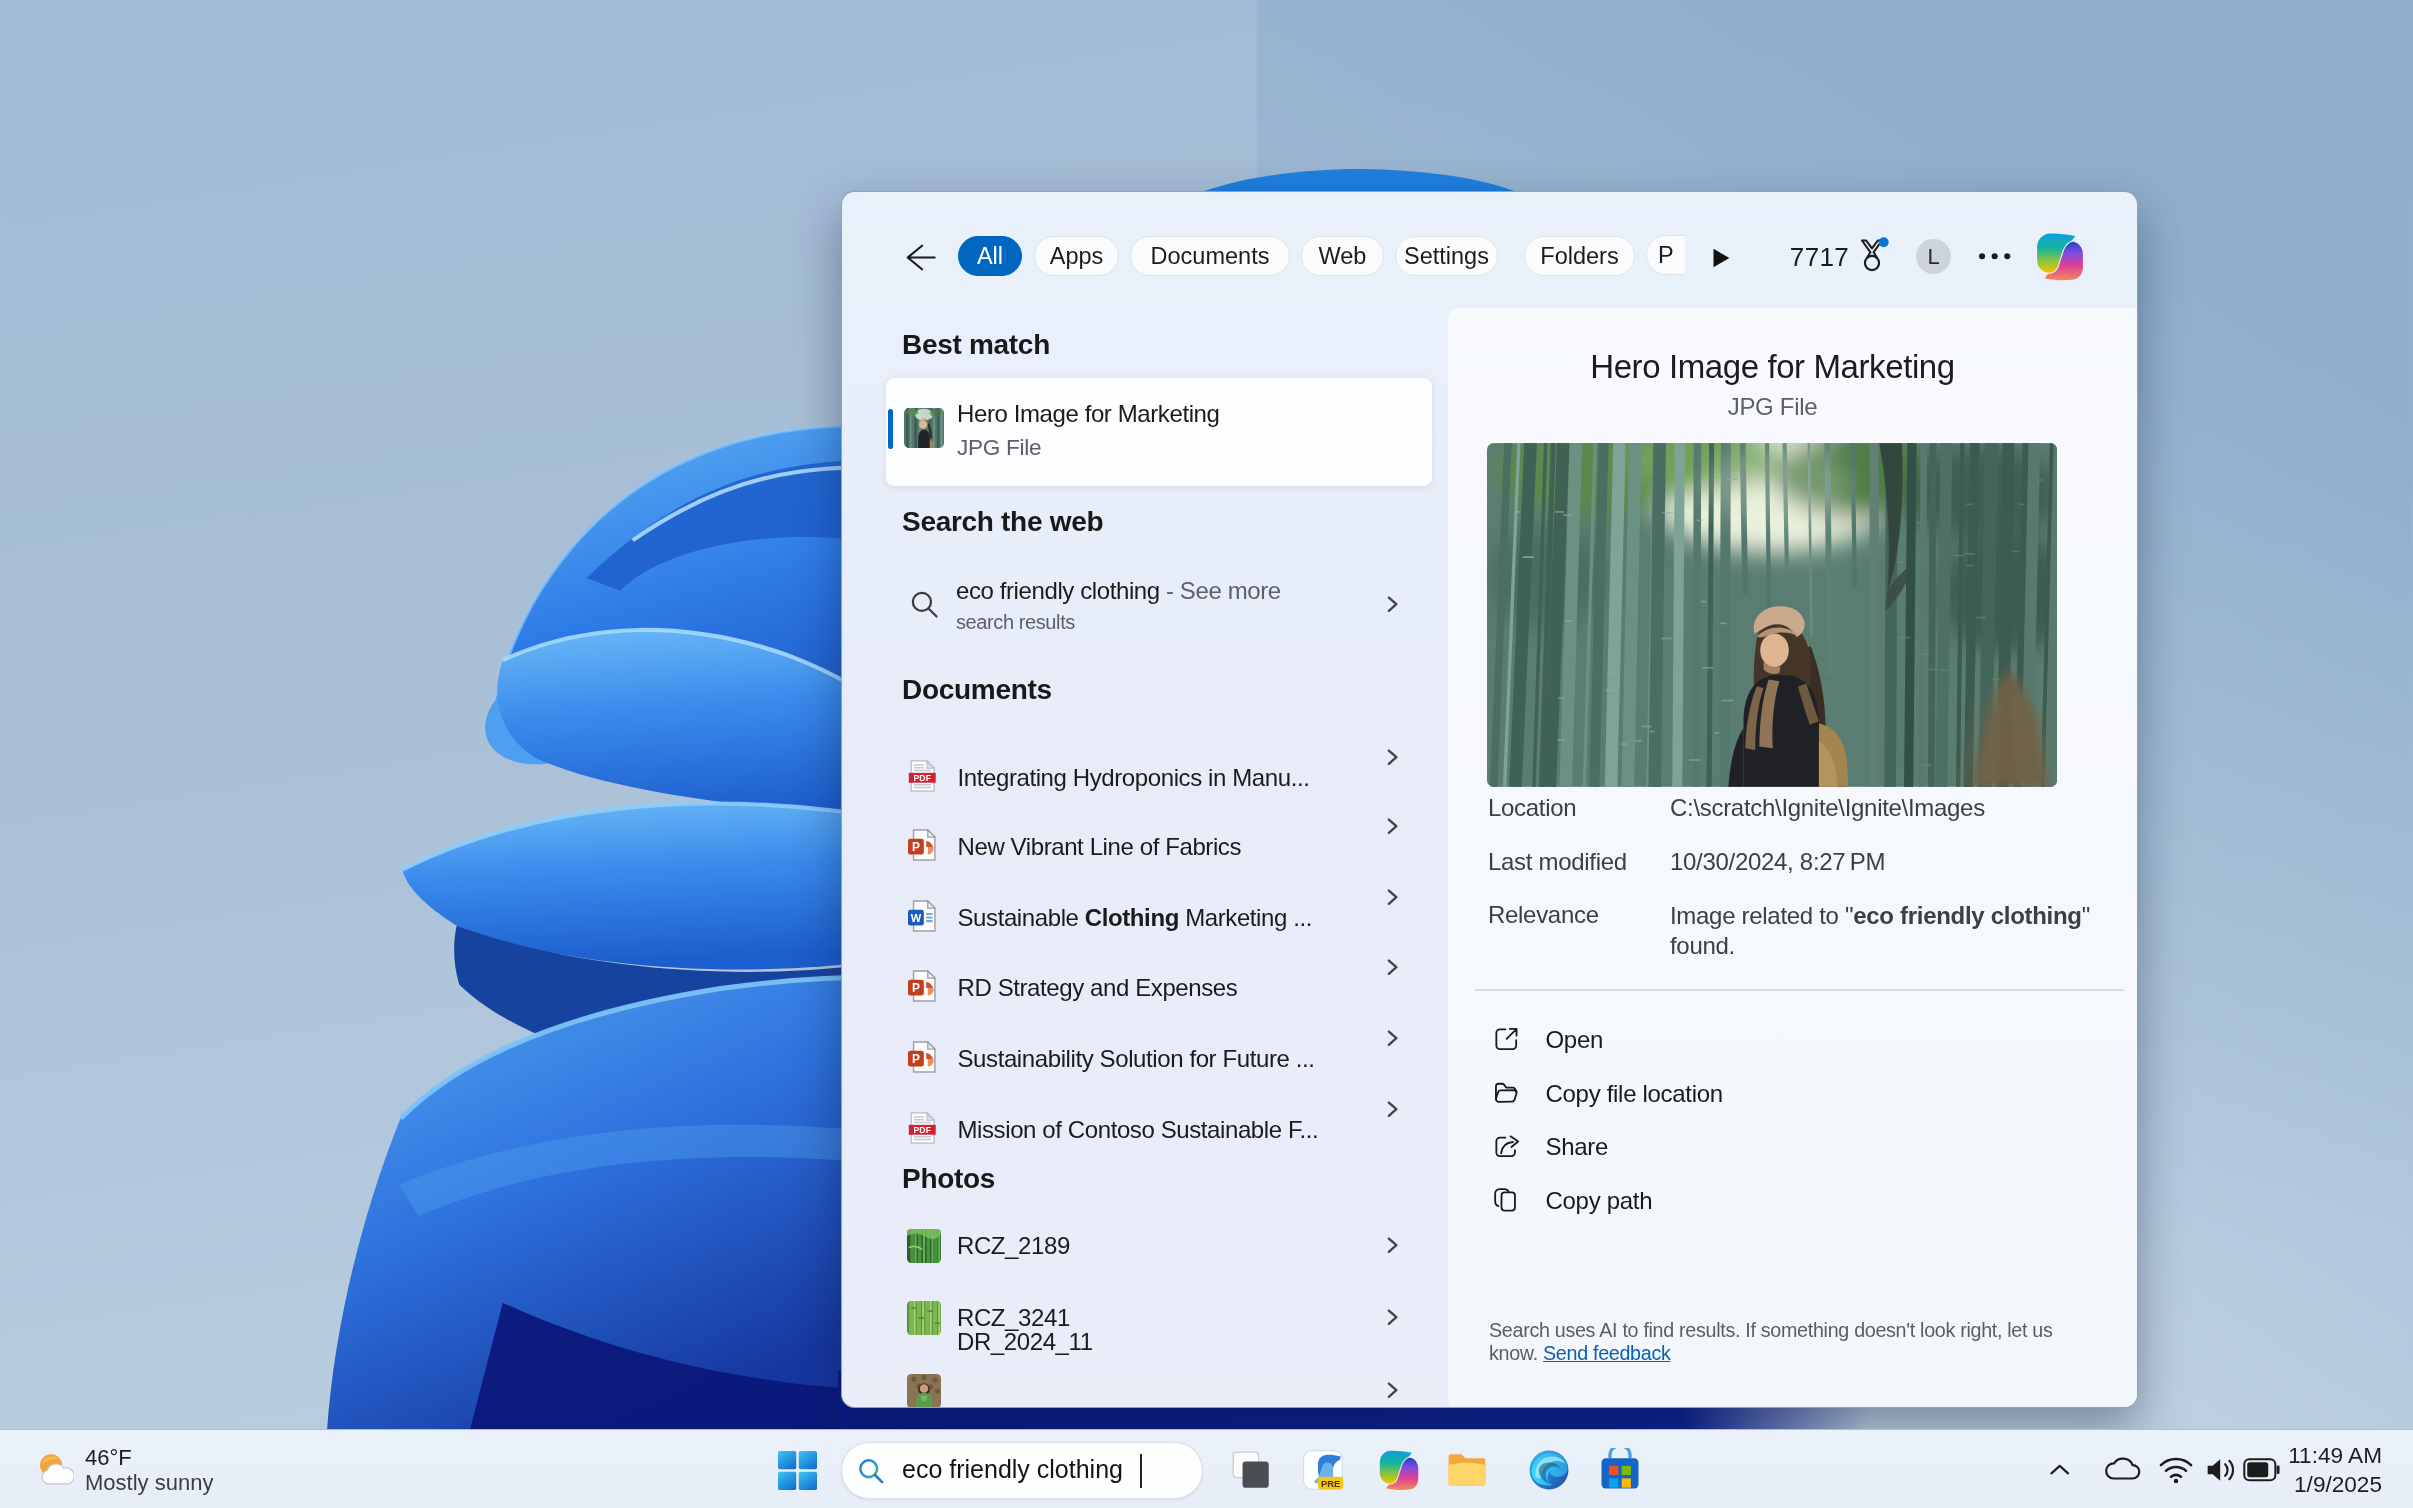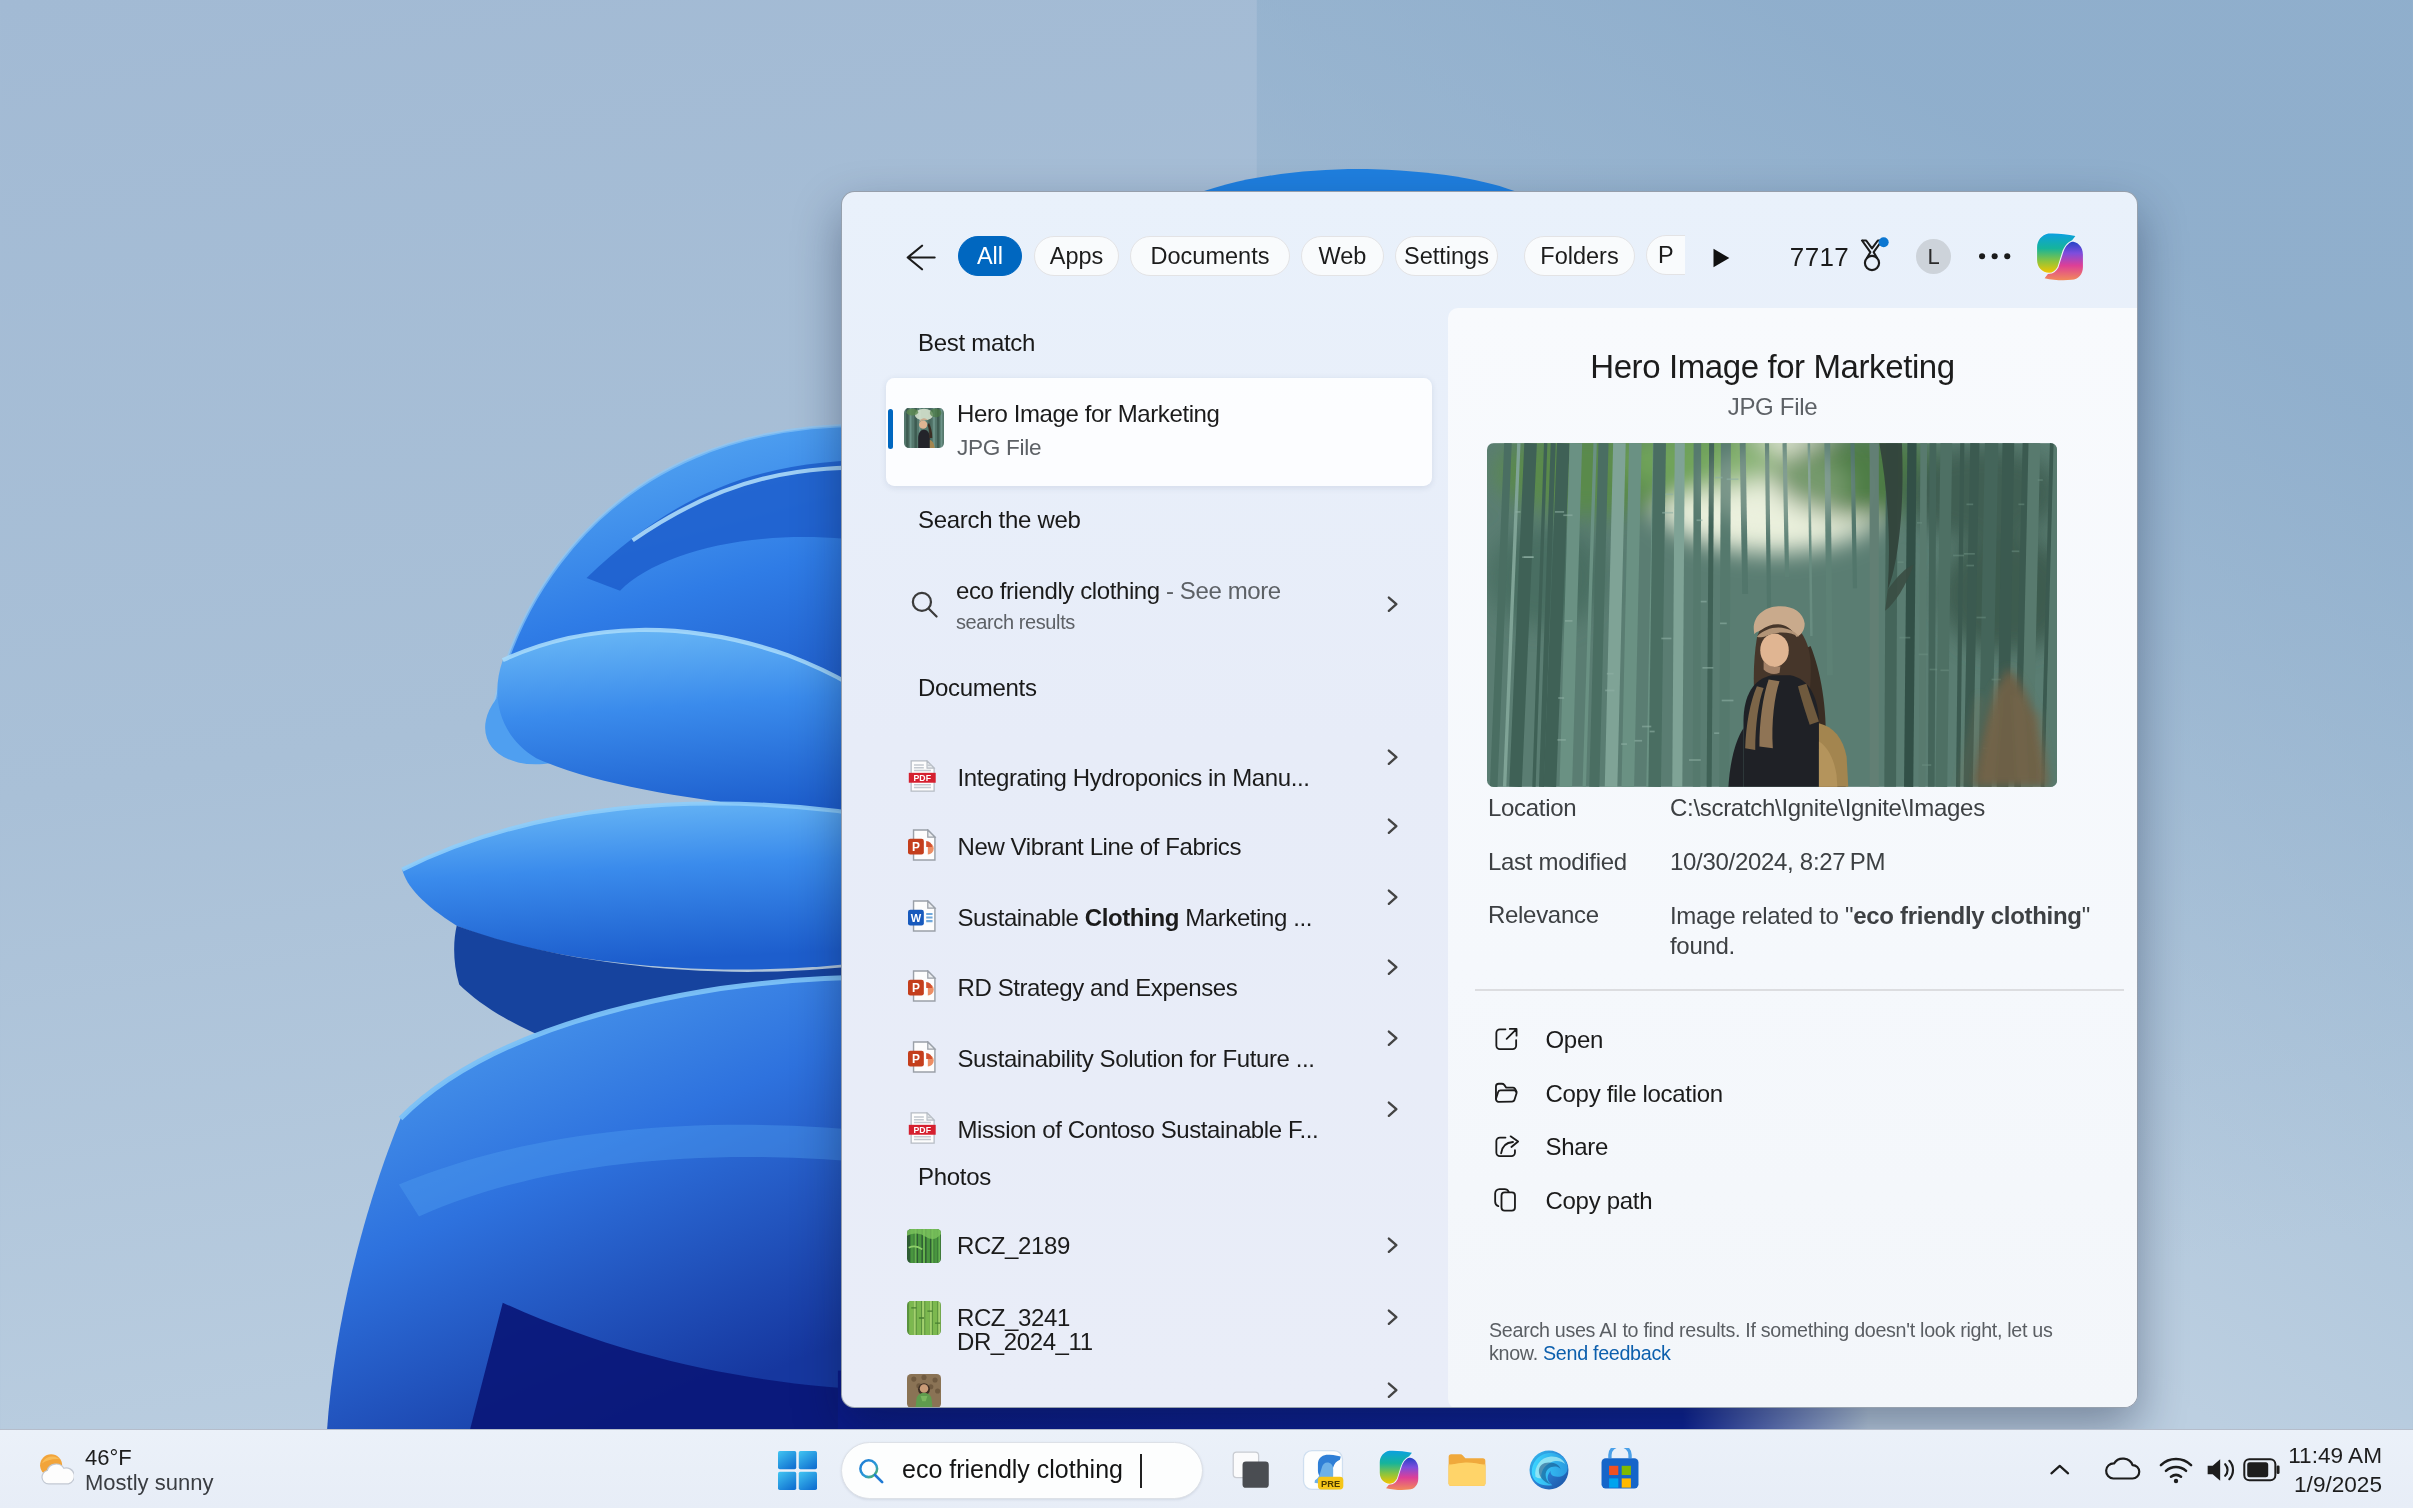--- a/index.html
+++ b/index.html
@@ -6,21 +6,21 @@
 .abs{position:absolute}
 #wall{position:absolute;left:0;top:0}
 #panel{position:absolute;left:841px;top:191px;width:1297px;height:1217px;border-radius:13.4px;
  background:linear-gradient(180deg,#e9f1fb 0%,#e7ecf8 45%,#e9edf8 100%);
  border:1.7px solid rgba(82,94,110,.55);box-shadow:0 20px 47px rgba(10,20,50,.38);overflow:hidden}
 #rightcard{position:absolute;left:606px;top:116px;width:691px;height:1101px;border-radius:10px 0 0 10px;
  background:linear-gradient(180deg,#f8fafd 0%,#f5f8fc 60%,#f3f6fa 100%)}
 .pill{position:absolute;top:44px;height:40px;border-radius:22.6px;background:rgba(253,253,253,.82);
  border:0.8px solid #e3e3e5;color:#1c1c1c;font-size:23.5px;display:flex;align-items:center;justify-content:center}
 .pill.on{background:#0067c0;border-color:#0067c0;color:#fff}
-.hdr{position:absolute;font-size:24px;font-weight:normal;color:#191919;left:76px;letter-spacing:-0.3px}
+.hdr{position:absolute;font-size:28px;font-weight:bold;color:#191919;left:60px;letter-spacing:-0.3px}
 .rowtxt{font-size:24px;color:#1b1b1b;white-space:nowrap;letter-spacing:-0.4px}
 .chev{position:absolute;width:18.4px;height:18.4px}
 #taskbar{position:absolute;left:0;top:1429px;width:2413px;height:80px;
  background:linear-gradient(180deg,#ebf1f9,#e7edf7);border-top:0.8px solid rgba(140,150,168,.55)}
 .tb{position:absolute;font-size:22px;color:#1d1d1d}
 .docrow{position:absolute;left:66px;height:70px;display:flex;align-items:flex-end}
 .fic{width:28.5px;height:32px;flex:0 0 auto;margin-right:21px}
 .meta{position:absolute;font-size:24px;color:#3d4043;white-space:nowrap;letter-spacing:-0.3px}
 .act{position:absolute;left:44px;height:35px;display:flex;align-items:center;font-size:24px;color:#1b1b1b;letter-spacing:-0.3px}
 .aic{width:28.5px;height:28.5px;margin-right:25px}
@@ -500,21 +500,21 @@
         </svg>
         <span>Share</span>
       </div>
     <div class="act" style="top:875px">
         <svg class="aic" viewBox="0 0 36 36">
           <use href="#iccopy"></use>
         </svg>
         <span>Copy path</span>
       </div>
     <div class="abs" style="left:41px;top:1011px;font-size:19.7px;letter-spacing:-0.3px;color:#5a5e63;white-space:nowrap">Search uses AI to find results. If something doesn't look right, let us</div>
-    <div class="abs" style="left:41px;top:1034px;font-size:19.7px;letter-spacing:-0.3px;color:#5a5e63;white-space:nowrap">know. <span style="color:#0c5fad;">Send feedback</span></div>
+    <div class="abs" style="left:41px;top:1034px;font-size:19.7px;letter-spacing:-0.3px;color:#5a5e63;white-space:nowrap">know. <span style="color:#0c5fad;text-decoration:underline">Send feedback</span></div>
   </div>
 </div>
 <div id="taskbar">
   <svg class="abs" style="left:35px;top:20px" width="39" height="39" viewBox="0 0 46 46">
     <circle cx="19" cy="18" r="13" fill="#f2a43a"></circle>
     <path d="M8 16 a13 13 0 0 1 21 -5 C22 10 14 12 8 16 Z" fill="#f8bc57"></path>
     <path d="M16 40 a8 8 0 0 1 -1.5 -15.8 a10.5 9.5 0 0 1 19.5 -2.7 a7.5 7.5 0 0 1 5.5 18.5 Z" fill="#fdfdfd" stroke="#c2c8d2" stroke-width="1.4"></path>
   </svg>
   <div class="tb" style="left:85px;top:15px">46°F</div>
   <div class="tb" style="left:85px;top:40px;color:#3a3d42">Mostly sunny</div>

